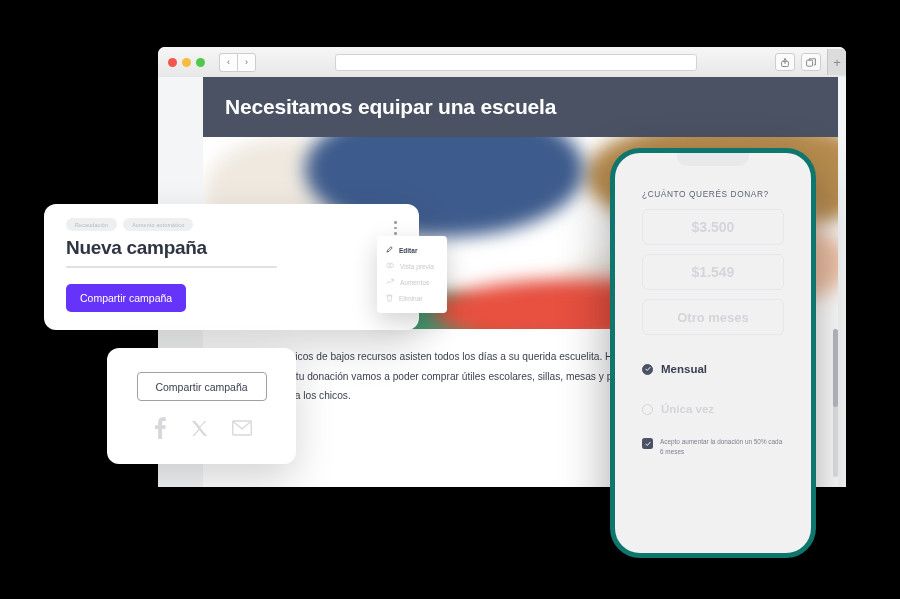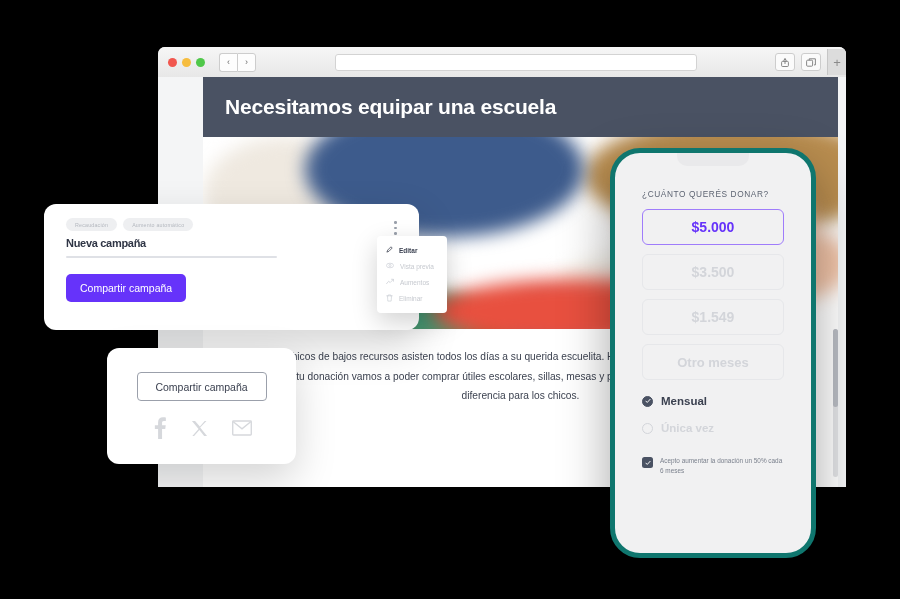--- a/index.html
+++ b/index.html
@@ -46,21 +46,20 @@
     width:18px;height:26px;background:#dcdcdc;border-left:1px solid #c6c6c6;
     display:flex;align-items:center;justify-content:center;
     color:#8a8a8a;font-size:13px;margin-right:-8px;
   }
 
   
   .page{position:absolute;left:0;top:30px;right:0;bottom:0;background:#f4f5f6;}
   .page-inner{
     position:absolute;left:45px;top:0;right:8px;bottom:0;background:#fff;
     overflow:hidden;
-    text-align:center;
   }
   .hero-bar{
     background:#4a5263;height:60px;display:flex;align-items:center;
     padding:0 22px;
   }
   .hero-title{
     color:#fff;font-size:21px;font-weight:bold;letter-spacing:-.2px;
   }
   .hero-img{
     height:192px;position:relative;overflow:hidden;
@@ -97,21 +96,21 @@
     position:absolute;left:44px;top:204px;width:375px;height:126px;
     background:#fff;border-radius:12px;
     box-shadow:0 16px 40px rgba(0,0,0,.17);
   }
   .tags{display:flex;gap:6px;padding:14px 0 0 22px;}
   .tag{
     background:#eeeff1;color:#b4b8bf;border-radius:9px;
     font-size:5.3px;padding:3.5px 9px;letter-spacing:.2px;white-space:nowrap;
   }
   .camp-title{
-    padding:6px 0 0 22px;font-size:11px;font-weight:bold;color:#2f3545;
+    padding:6px 0 0 22px;font-size:19px;font-weight:bold;color:#2f3545;
     letter-spacing:-.3px;
   }
   .camp-rule{margin:7px 0 0 22px;width:211px;height:2px;background:#dfe1e6;border-radius:2px;}
   .share-btn{
     margin:16px 0 0 22px;background:#6633fa;color:#fff;border:none;
     border-radius:5px;padding:8px 14px;font-size:10.5px;
     font-family:"Liberation Sans",sans-serif;cursor:pointer;
   }
   .kebab{
     position:absolute;right:22px;top:17px;display:flex;flex-direction:column;
@@ -164,21 +163,21 @@
     text-transform:uppercase;
   }
   .amt{
     margin-top:9px;height:34px;border:1.4px solid #e6e7ea;border-radius:6px;
     display:flex;align-items:center;justify-content:center;
     font-size:14px;font-weight:bold;color:#d3d5da;cursor:pointer;
   }
   .amt.sel{border-color:#9f7cfb;color:#6633fa;}
   .amt.other{font-size:13px;}
   .p-label2{margin-top:14px;}
-  .radio{display:flex;align-items:center;gap:8px;margin-top:15px;cursor:pointer;}
+  .radio{display:flex;align-items:center;gap:8px;margin-top:28px;cursor:pointer;}
   .radio .dot{
     width:11px;height:11px;border-radius:50%;border:1.4px solid #d3d5da;
     display:flex;align-items:center;justify-content:center;box-sizing:border-box;
   }
   .radio.on .dot{background:#4a5263;border-color:#4a5263;}
   .radio .lbl{font-size:11.5px;font-weight:bold;color:#d3d5da;}
   .radio.on .lbl{color:#3b4150;}
   .chk-row{display:flex;gap:7px;margin-top:22px;align-items:flex-start;}
   .chk{
     width:11px;height:11px;border-radius:2.5px;background:#4a5263;flex:none;
@@ -326,21 +325,20 @@
       </span>
     </div>
   </div>
 
   <div class="phone">
     <div class="notch"></div>
     <div class="screen">
 
       <div class="p-label">¿Cuánto querés donar?</div>
 
-      <div class="amt sel">$5.000</div>
       <div class="amt">$3.500</div>
       <div class="amt">$1.549</div>
       <div class="amt other">Otro meses</div>
 
 
       <div class="radio on">
         <span class="dot">
           <svg width="6" height="6" viewBox="0 0 7 7">
               <path d="M1 3.6l1.6 1.6L6 1.5" fill="none" stroke="#fff" stroke-width="1.1" stroke-linecap="round" stroke-linejoin="round"></path>
             </svg>

